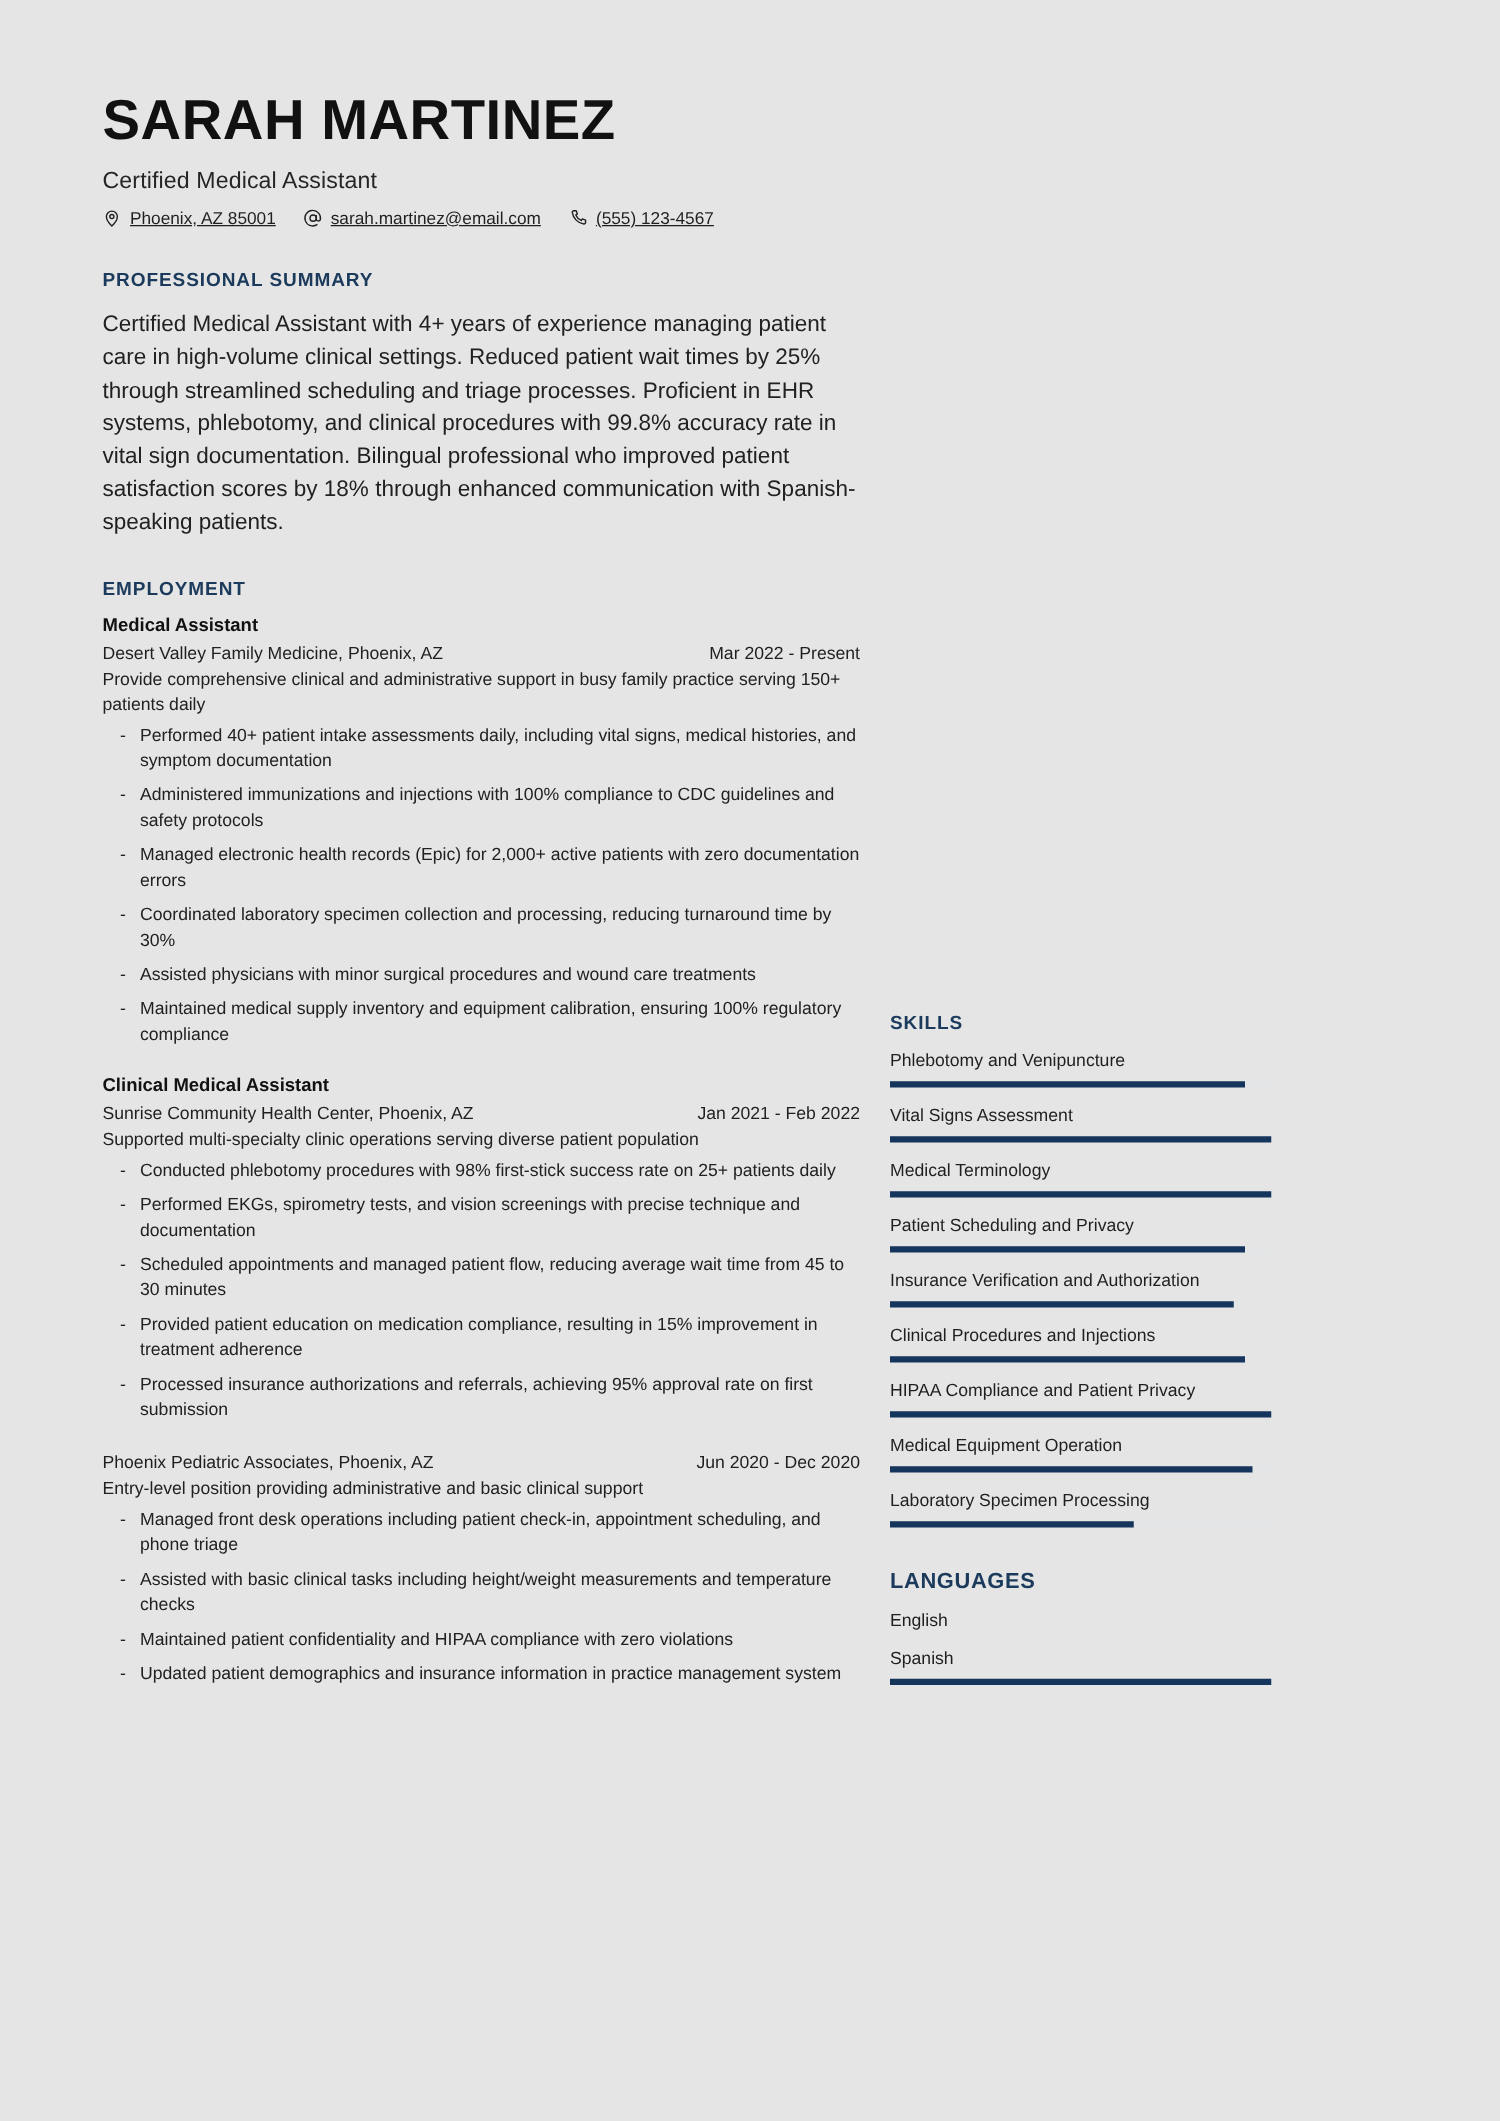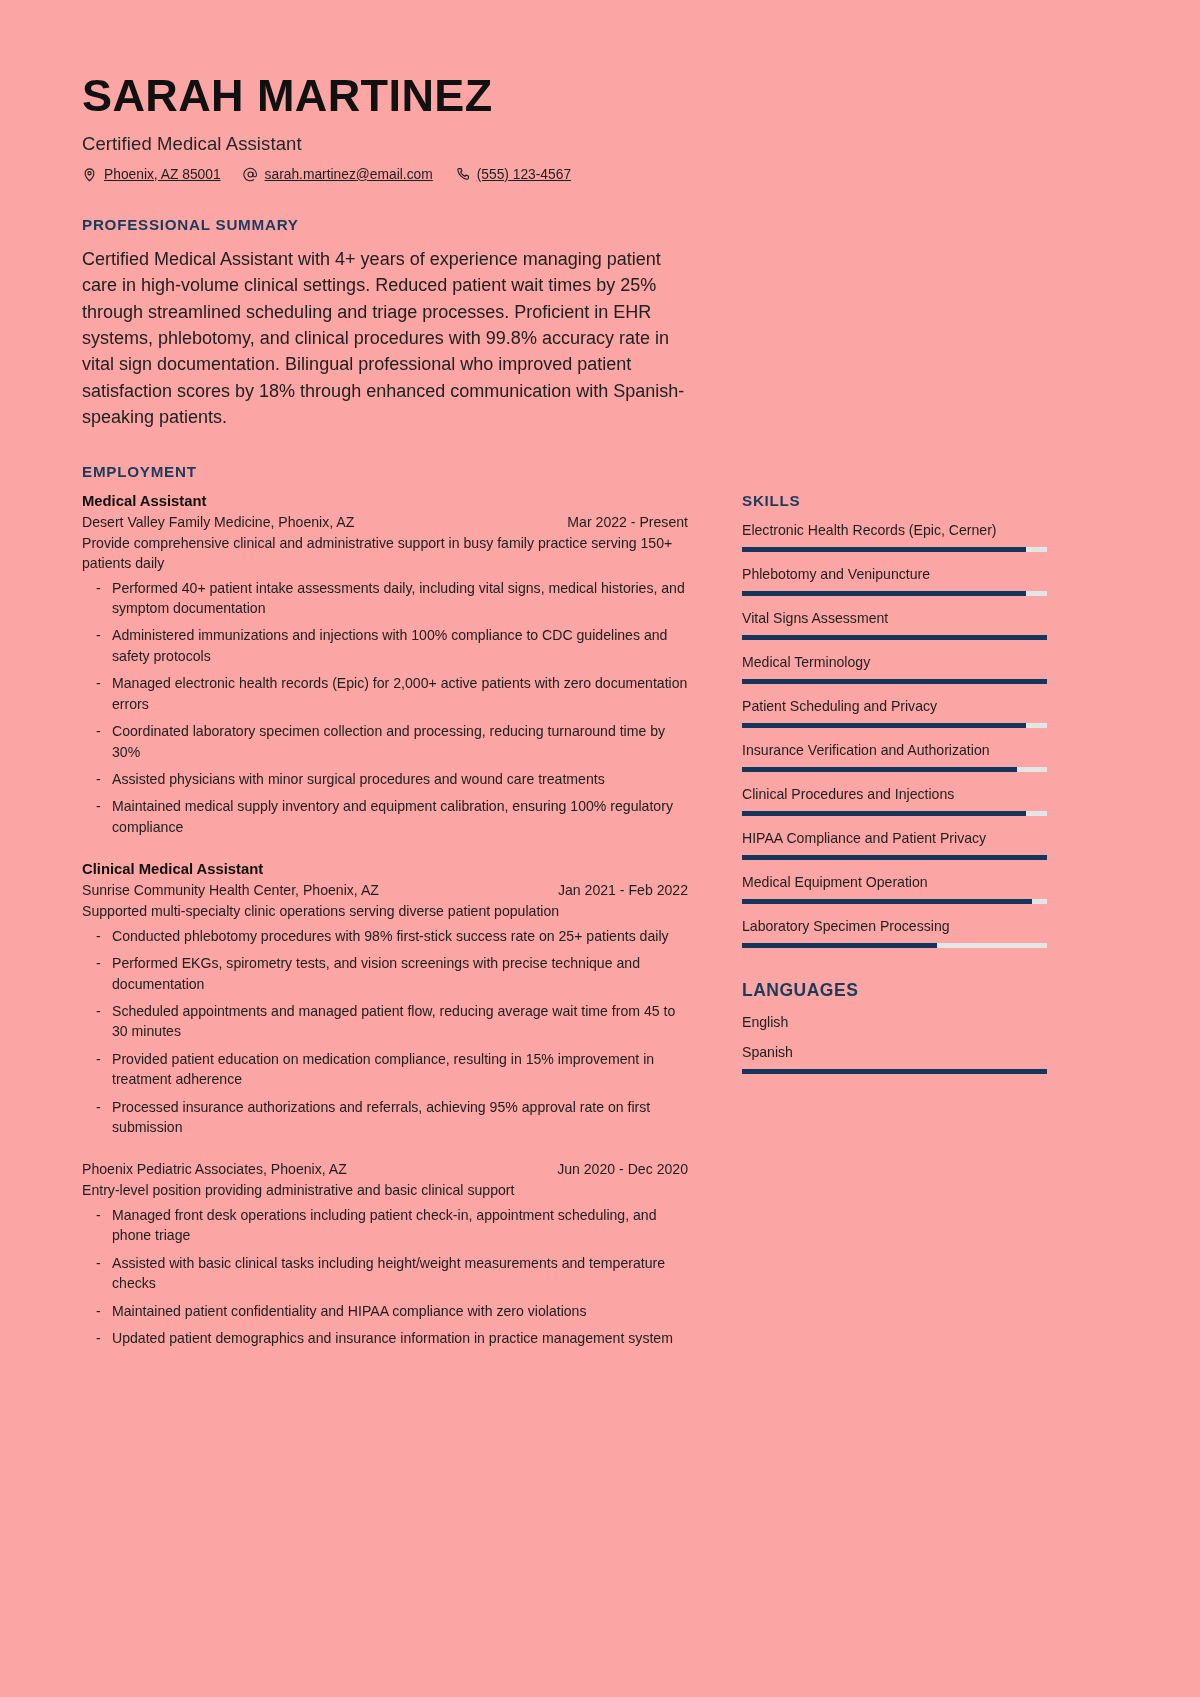--- a/index.html
+++ b/index.html
@@ -11,21 +11,21 @@
   body {
     font-family: "Liberation Sans", sans-serif;
     color: #1a1a1a;
     -webkit-font-smoothing: antialiased;
   }
   .page {
     position: relative;
     width: 1200px;
     height: 1697px;
     padding: 72px 82px 40px 82px;
-    background: #fca5a5;
+    background: #e5e5e5;
   }
 
   
   .header { margin-bottom: 34px; }
   .name {
     font-size: 45px;
     font-weight: 700;
     letter-spacing: 0.4px;
     line-height: 1.08;
     color: #111111;
@@ -50,22 +50,22 @@
     display: flex;
     align-items: center;
     gap: 7px;
     white-space: nowrap;
   }
   .contact-item svg { display: block; flex: none; }
 
   
   .body-grid {
     display: flex;
-    gap: 54px;
-    align-items: center;
+    gap: 24px;
+    align-items: flex-end;
   }
   .col-main { width: 606px; flex: none; }
   .col-side { width: 305px; flex: none; padding-top: 2px; }
 
   
   .sec-head {
     font-size: 15.2px;
     font-weight: 700;
     letter-spacing: 0.75px;
     color: #1b3a5c;
@@ -256,26 +256,20 @@
       </div>
 
     </div>
 
     <div class="col-side">
 
       <div class="section">
         <div class="sec-head" style="color: rgb(27, 58, 92);">SKILLS</div>
         <div id="skills-container">
             <div class="skill">
-              <div class="skill-label">Electronic Health Records (Epic, Cerner)</div>
-              <div class="bar-track" style="background: rgb(228, 229, 231);">
-                <div class="bar-fill" style="width: 93%; background: rgb(21, 53, 92);"></div>
-              </div>
-            </div>
-            <div class="skill">
               <div class="skill-label">Phlebotomy and Venipuncture</div>
               <div class="bar-track" style="background: rgb(228, 229, 231);">
                 <div class="bar-fill" style="width: 93%; background: rgb(21, 53, 92);"></div>
               </div>
             </div>
             <div class="skill">
               <div class="skill-label">Vital Signs Assessment</div>
               <div class="bar-track" style="background: rgb(228, 229, 231);">
                 <div class="bar-fill" style="width: 100%; background: rgb(21, 53, 92);"></div>
               </div>

